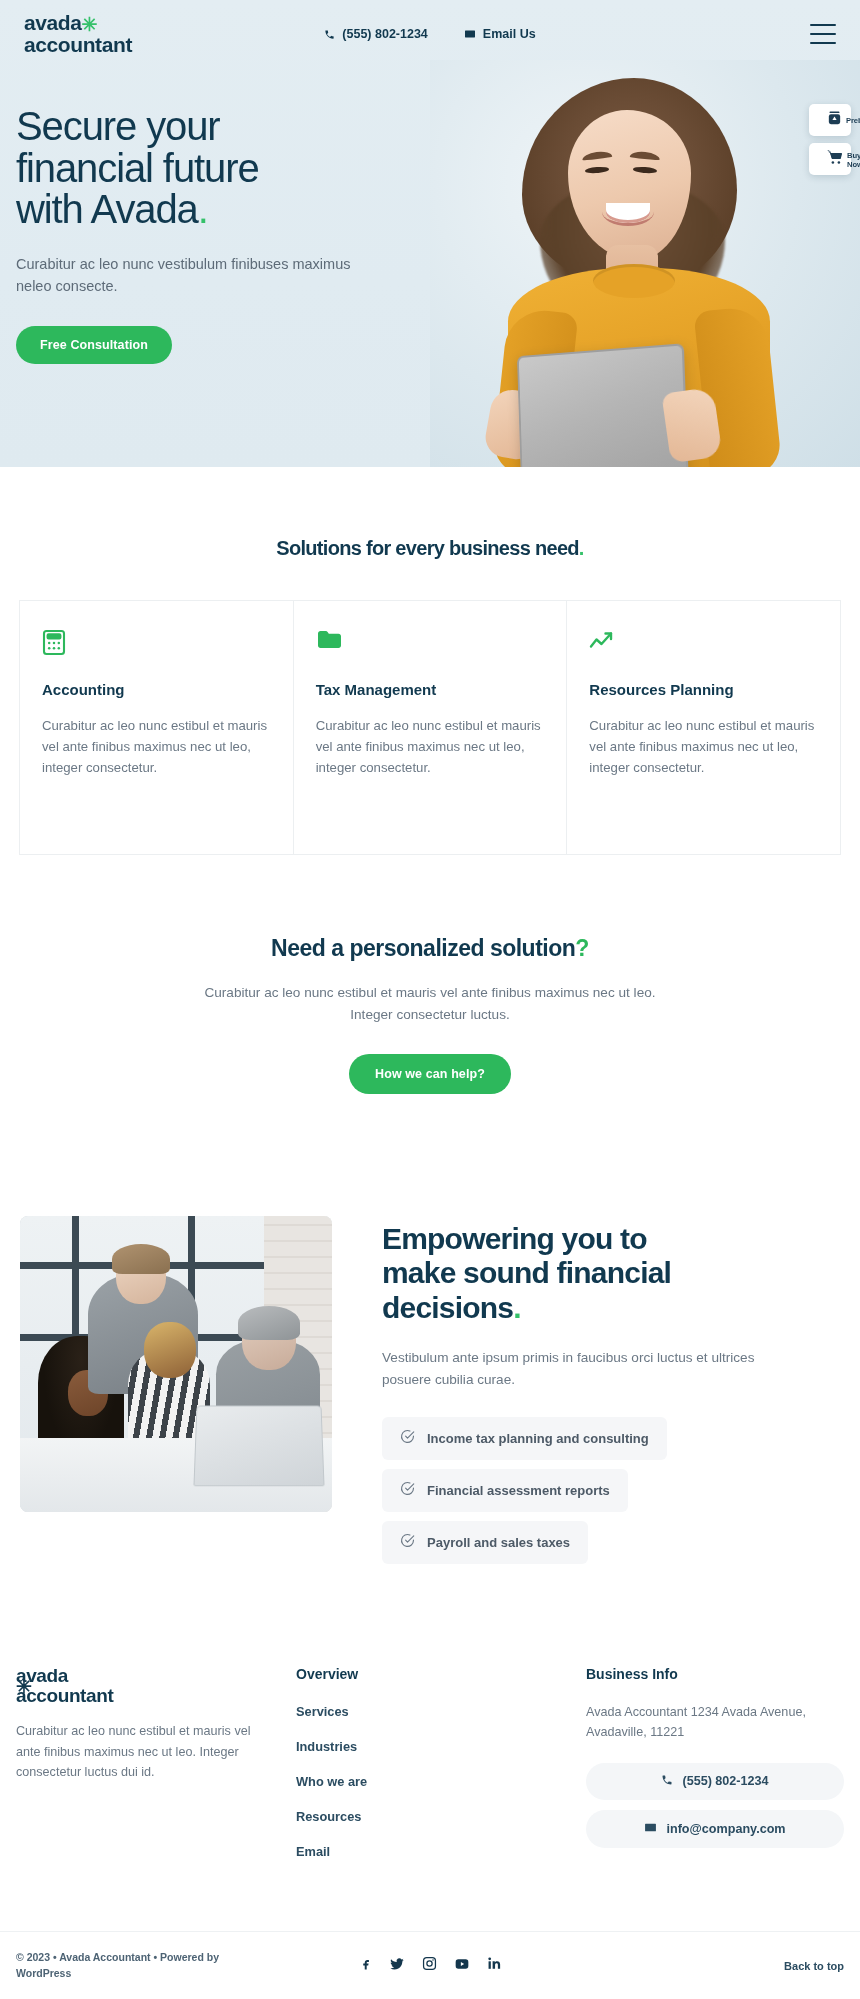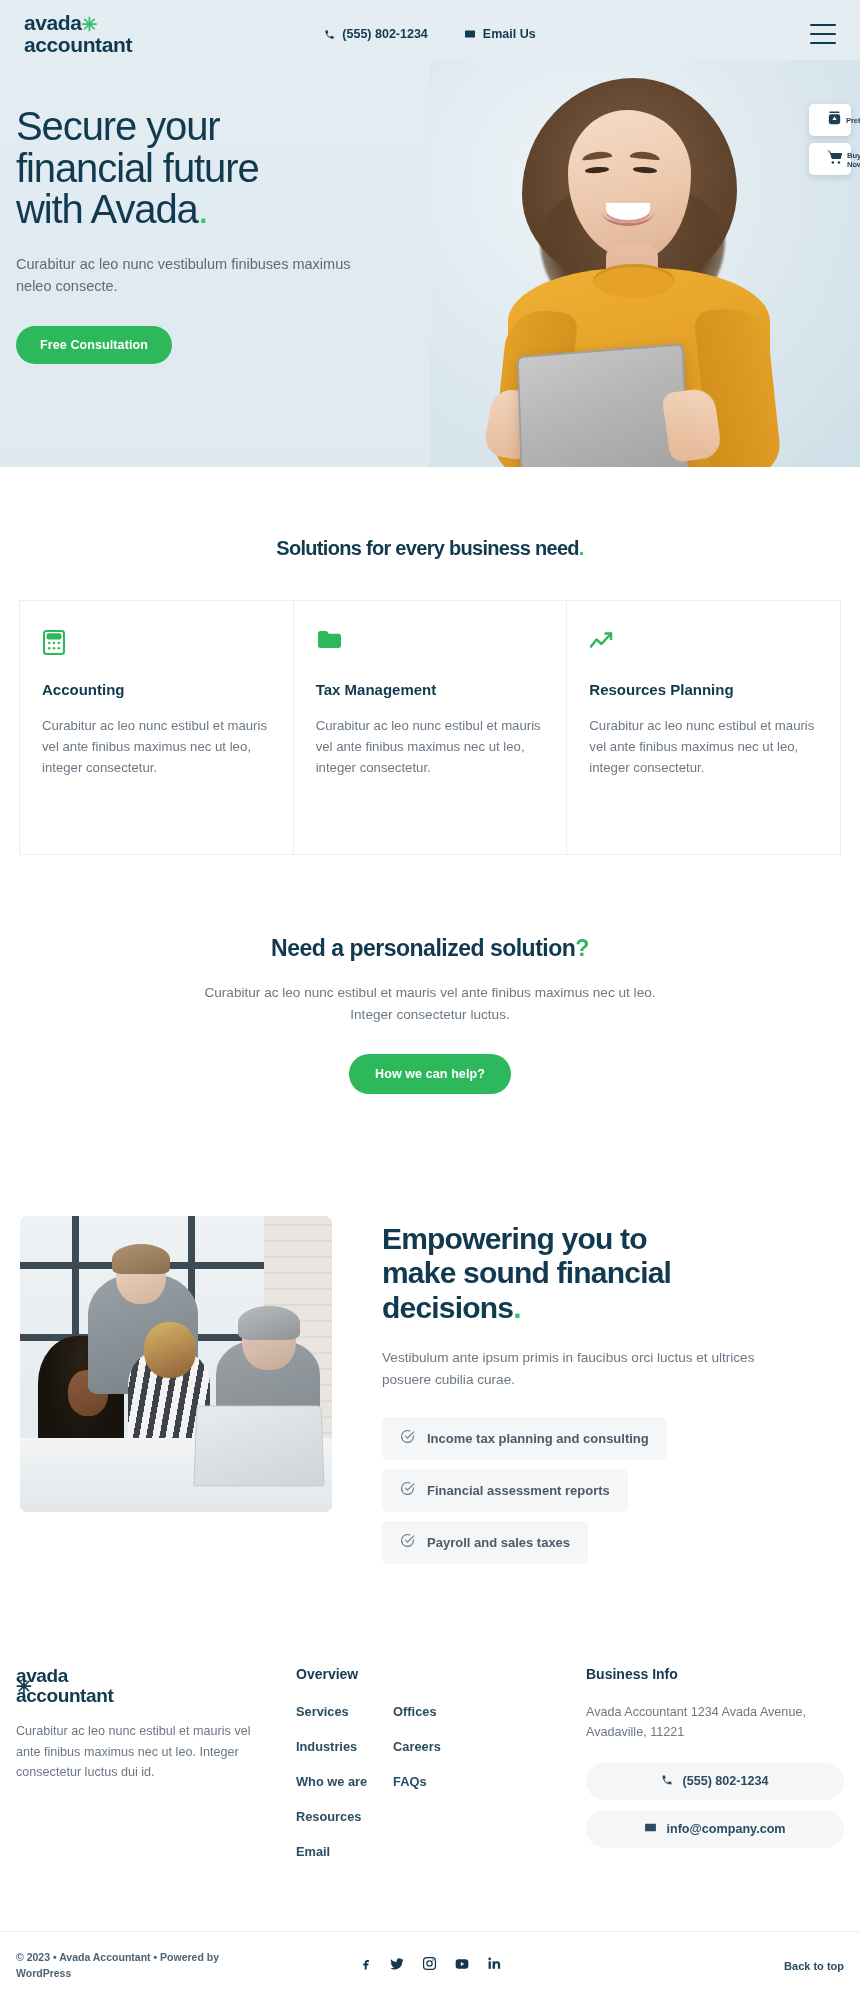--- a/index.html
+++ b/index.html
@@ -614,25 +614,20 @@
     <div class="f-col-2">
       <div class="f-head">Overview</div>
       <div class="f-links">
         <ul>
           <li><a>Services</a></li>
           <li><a>Industries</a></li>
           <li><a>Who we are</a></li>
           <li><a>Resources</a></li>
           <li><a>Email</a></li>
         </ul>
-        <ul>
-          <li><a>Offices</a></li>
-          <li><a>Careers</a></li>
-          <li><a>FAQs</a></li>
-        </ul>
       </div>
     </div>
 
     <div class="f-col-3">
       <div class="f-head">Business Info</div>
       <p class="f-addr">Avada Accountant 1234 Avada Avenue, Avadaville, 11221</p>
       <div class="f-contact">
         <span>
           <svg width="12" height="12" viewBox="0 0 24 24" fill="currentColor">
               <path d="M6.6 10.8c1.4 2.8 3.8 5.1 6.6 6.6l2.2-2.2c.3-.3.7-.4 1-.2 1.2.4 2.4.6 3.6.6.6 0 1 .4 1 1V20c0 .6-.4 1-1 1C10.6 21 3 13.4 3 4c0-.6.4-1 1-1h3.5c.6 0 1 .4 1 1 0 1.3.2 2.5.6 3.6.1.4 0 .8-.2 1l-2.3 2.2z"></path>

